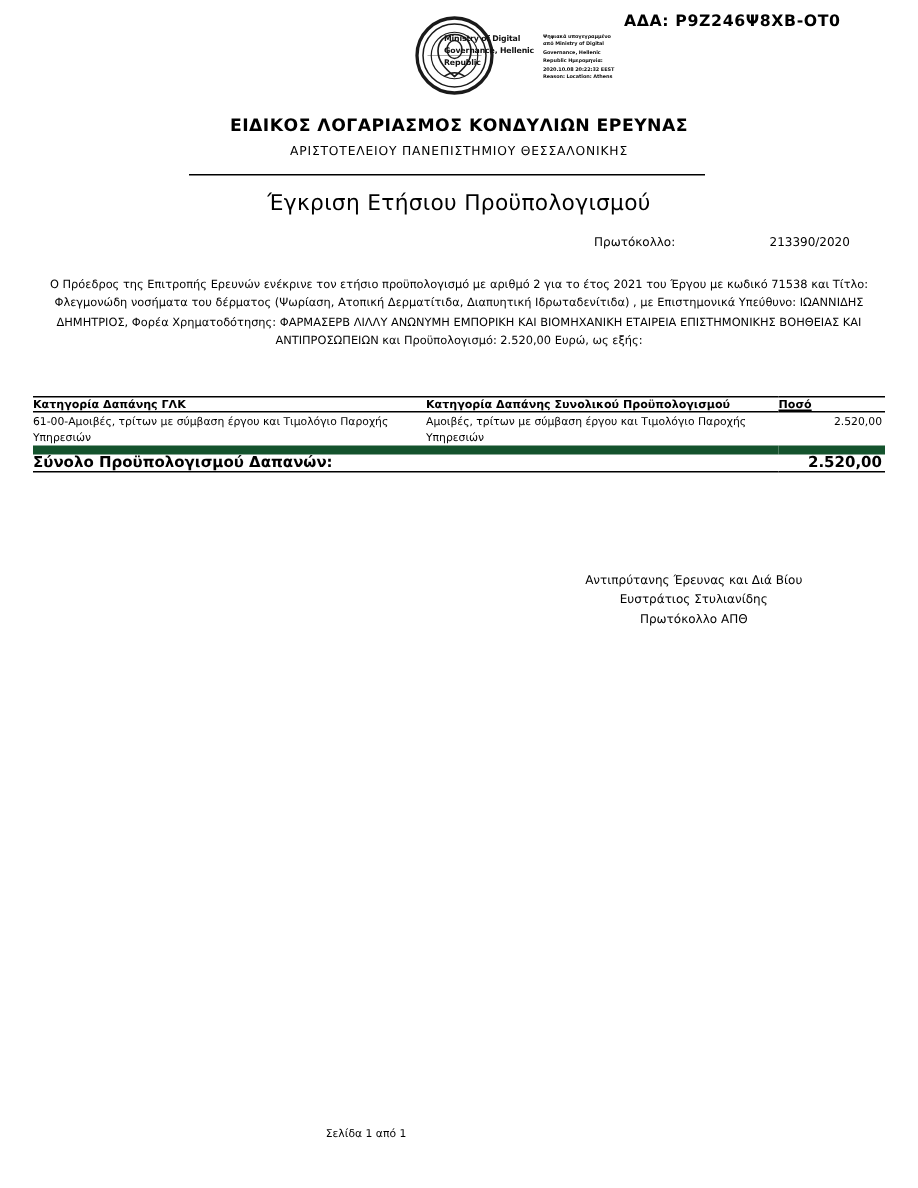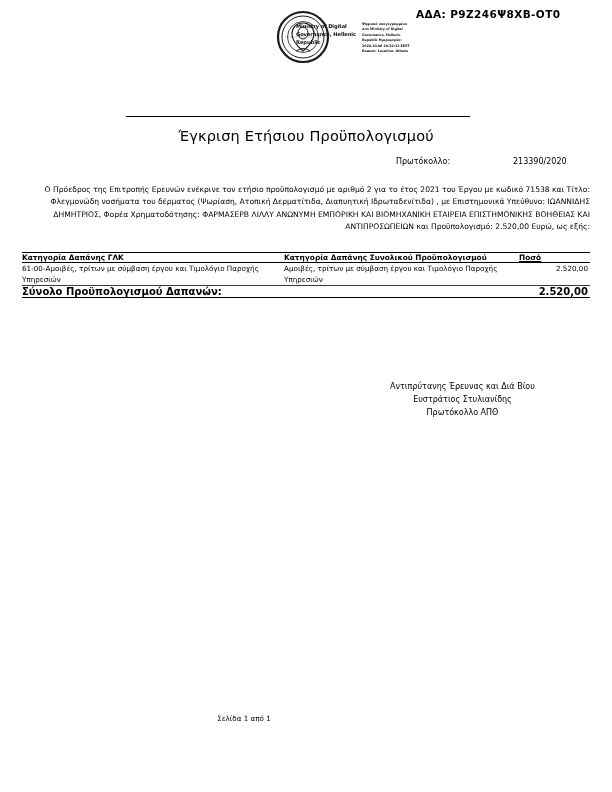--- a/index.html
+++ b/index.html
@@ -138,34 +138,35 @@
   }
 
   
   .body-text {
     position: absolute;
     top: 184px;
     left: 22px;
     width: 568px;
     font-size: 7.6px;
     line-height: 1.62;
-    text-align: right;
+    text-align: center;
   }
 
   
   .table-wrap {
     position: absolute;
     top: 252px;
     left: 22px;
     width: 568px;
   }
   table.budget {
     width: 100%;
     border-collapse: collapse;
     table-layout: fixed;
+    margin-top: 12px;
   }
   table.budget th,
   table.budget td {
     padding: 0;
     vertical-align: top;
   }
   .col-a { width: 262px; }
   .col-b { width: 235px; }
   .col-c { width: 71px; }
 
@@ -180,21 +181,21 @@
   .thead-row th.amount-col {
     text-align: left;
     padding-right: 2px;
     text-decoration: underline;
   }
 
   .data-row td {
     font-size: 7.2px;
     line-height: 1.55;
     padding: 4px 0 5px 0;
-    border-bottom: 1px solid #14532d;
+    border-bottom: 6px solid #14532d;
   }
   .data-row td.cat-glk {
     padding-right: 18px;
   }
   .data-row td.cat-total {
     padding-right: 14px;
   }
   .data-row td.amount-col {
     text-align: right;
     padding-right: 2px;
@@ -229,21 +230,21 @@
     left: 330px;
     width: 265px;
     text-align: center;
     font-size: 8px;
     line-height: 1.65;
   }
 
   
   .footer {
     position: absolute;
-    top: 714px;
+    top: 751px;
     left: 0;
     width: 488px;
     text-align: center;
     font-size: 7.2px;
   }
 </style>
 </head>
 <body>
 
 <div class="page">
@@ -259,20 +260,24 @@
         <path d="M27 13 C20 13 16 18 16 24 C16 31 21 36 27 41 C33 36 38 31 38 24 C38 18 34 13 27 13 Z" fill="none" stroke="#1a1a1a" stroke-width="1.1"></path>
         <ellipse cx="27" cy="23" rx="5" ry="6" fill="none" stroke="#1a1a1a" stroke-width="1"></ellipse>
         <path d="M20 41 Q27 36 34 41" fill="none" stroke="#1a1a1a" stroke-width="1"></path>
         <path d="M9 27 L45 27" stroke="#1a1a1a" stroke-width="0.5" opacity="0.5"></path>
       </svg>
     </div>
     <div class="stamp-title">Ministry of Digital Governance, Hellenic Republic</div>
     <div class="stamp-details">Ψηφιακά υπογεγραμμένο από Ministry of Digital Governance, Hellenic Republic Ημερομηνία: 2020.10.08 20:22:32 EEST Reason: Location: Athens</div>
   </div>
 
+  <div class="letterhead">
+    <div class="letterhead-line1">ΕΙΔΙΚΟΣ ΛΟΓΑΡΙΑΣΜΟΣ ΚΟΝΔΥΛΙΩΝ ΕΡΕΥΝΑΣ</div>
+    <div class="letterhead-line2">ΑΡΙΣΤΟΤΕΛΕΙΟΥ ΠΑΝΕΠΙΣΤΗΜΙΟΥ ΘΕΣΣΑΛΟΝΙΚΗΣ</div>
+  </div>
 
   <div class="rule-top"></div>
 
   <div class="doc-title">Έγκριση Ετήσιου Προϋπολογισμού</div>
 
   <div class="protocol">
     <span class="protocol-label">Πρωτόκολλο:</span>
     <span class="protocol-value">213390/2020</span>
   </div>
 

